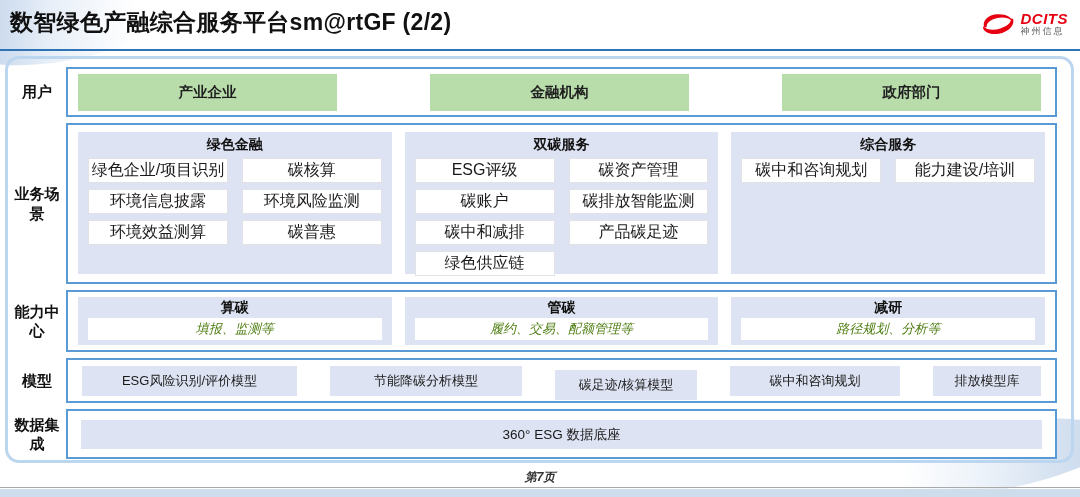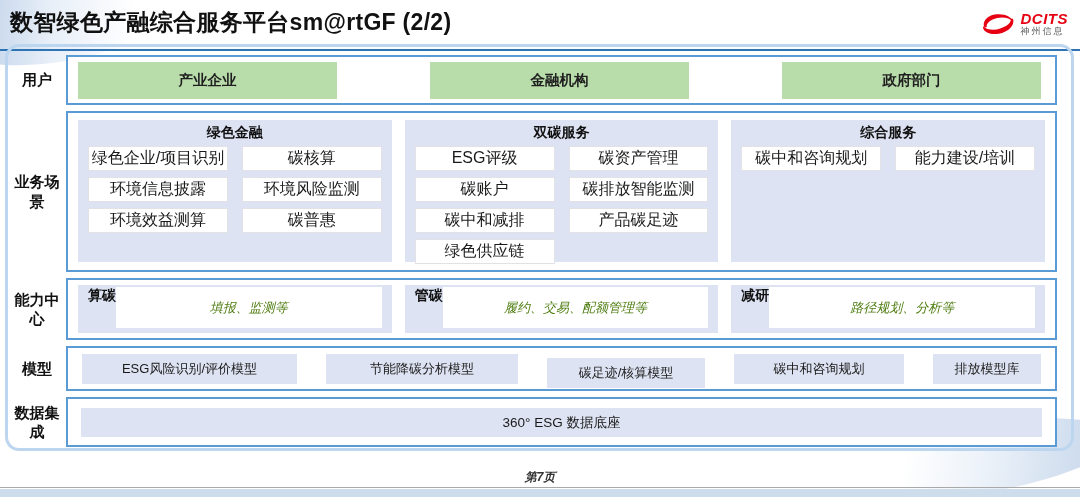--- a/index.html
+++ b/index.html
@@ -16,21 +16,21 @@
     transform:rotate(-9deg);}
   
   .header{position:absolute;top:7px;left:10px;right:12px;display:flex;justify-content:space-between;align-items:flex-start;}
   .title{margin:0;font-size:23px;font-weight:bold;color:#111;letter-spacing:.3px;}
   .logo{display:flex;align-items:center;gap:5px;margin-top:4px;}
   .logo svg{width:36px;height:26px;display:block;}
   .logo-name{color:#e60012;font-weight:bold;font-style:italic;font-size:15px;letter-spacing:.5px;line-height:15px;}
   .logo-sub{color:#595757;font-size:9px;letter-spacing:2px;line-height:11px;}
   .title-rule{position:absolute;top:49px;left:0;width:100%;height:2px;background:#2e74b5;}
   
-  .diagram{position:absolute;left:5px;top:44px;width:1069px;height:407px;box-sizing:border-box;
+  .diagram{position:absolute;left:5px;top:56px;width:1069px;height:407px;box-sizing:border-box;
     border:3px solid #bcd6ef;border-radius:14px;padding:8px 14px 0 0;display:flex;flex-direction:column;}
   .band{display:flex;align-items:stretch;margin-top:6px;}
   .band:first-child{margin-top:0;}
   .band-label{width:58px;display:flex;align-items:center;justify-content:center;text-align:center;
     font-weight:bold;font-size:15px;line-height:1.3;color:#111;padding:0 4px;box-sizing:border-box;}
   .band-box{flex:1;box-sizing:border-box;border:2px solid #5b9bd5;background:#fff;}
   .band-users{height:50px;}
   .band-scen{height:161px;}
   .band-cap{height:62px;}
   .band-models{height:45px;}
@@ -41,27 +41,27 @@
     font-size:14.5px;font-weight:bold;color:#1f1f1f;}
   
   .scen-box{display:flex;gap:13px;padding:7px 10px 8px 10px;}
   .panel{flex:1;background:#dde3f2;box-sizing:border-box;padding:3px 10px 6px 10px;}
   .panel-title{height:18px;line-height:18px;text-align:center;font-weight:bold;font-size:14px;margin-bottom:5px;color:#111;}
   .panel-grid{display:grid;grid-template-columns:1fr 1fr;gap:6px 14px;}
   .item{background:#fff;border:1px solid #e2e2e6;height:25px;box-sizing:border-box;display:flex;align-items:center;
     justify-content:center;font-size:16px;white-space:nowrap;color:#1a1a1a;}
   
   .cap-box{display:flex;gap:13px;padding:5px 10px;}
-  .cap-panel{flex:1;background:#dde3f2;box-sizing:border-box;padding:2px 10px 5px 10px;display:flex;flex-direction:row;}
+  .cap-panel{flex:1;background:#dde3f2;box-sizing:border-box;padding:2px 10px 5px 10px;display:flex;flex-direction:column;}
   .cap-title{height:17px;line-height:17px;text-align:center;font-weight:bold;font-size:14px;margin-bottom:2px;color:#111;}
   .cap-desc{background:#fff;flex:1;display:flex;align-items:center;justify-content:center;font-size:13px;font-style:italic;color:#4d7c0f;}
   
   .models-box{display:flex;align-items:center;justify-content:space-between;padding:0 14px;}
   .model-chip{background:#dde3f2;height:30px;display:flex;align-items:center;justify-content:center;font-size:13px;box-sizing:border-box;}
-  .mw1{width:215px;} .mw2{width:192px;} .mw3{width:158px;margin-top:9px;} .mw4{width:170px;} .mw5{width:108px;}
+  .mw1{width:215px;} .mw2{width:192px;} .mw3{width:142px;margin-top:9px;} .mw4{width:170px;} .mw5{width:108px;}
   
   .data-box{display:flex;padding:9px 13px 8px 13px;}
   .data-chip{flex:1;background:#dde3f2;display:flex;align-items:center;justify-content:center;font-size:13.5px;color:#1a1a1a;}
   
   .footer{position:absolute;top:469px;left:0;width:100%;text-align:center;font-size:12px;font-style:italic;color:#333;font-weight:bold;}
   .footer-rule{position:absolute;top:487px;left:0;width:100%;height:1px;background:#a9a9a9;}
   .bottom-bar{position:absolute;bottom:0;left:0;width:100%;height:8px;background:#cdddec;}
 </style>
 </head>
 <body>

